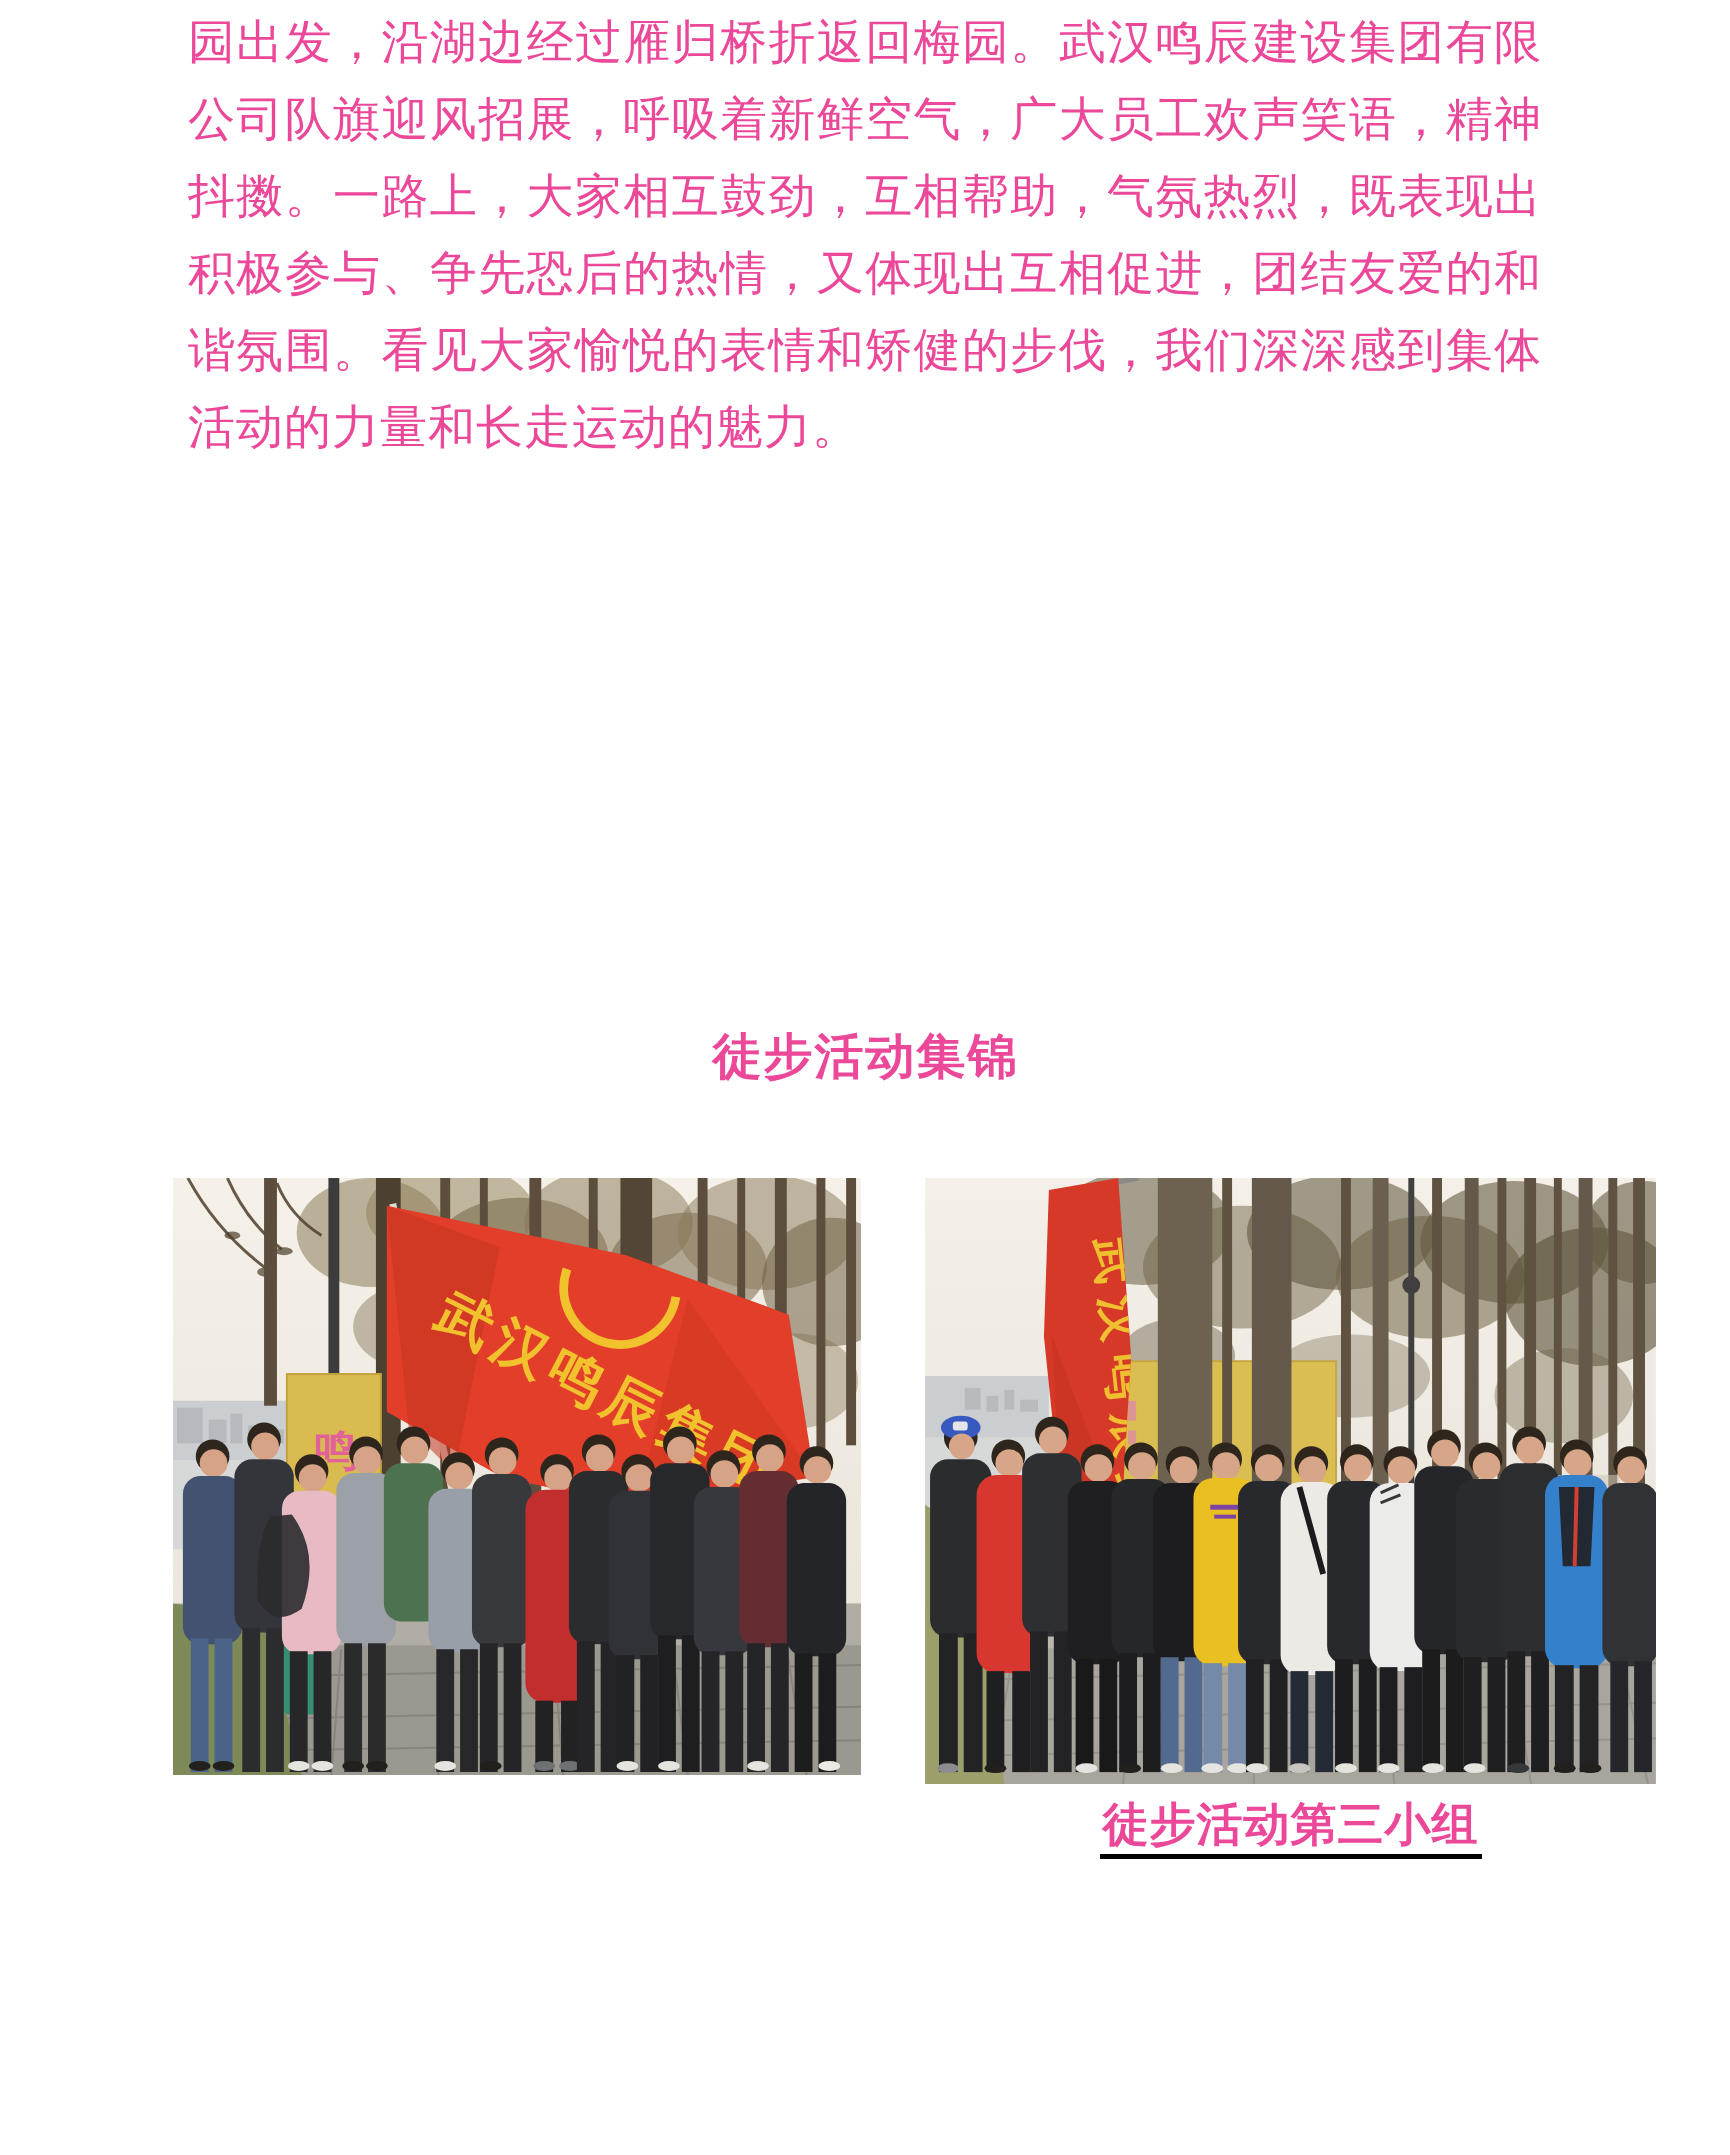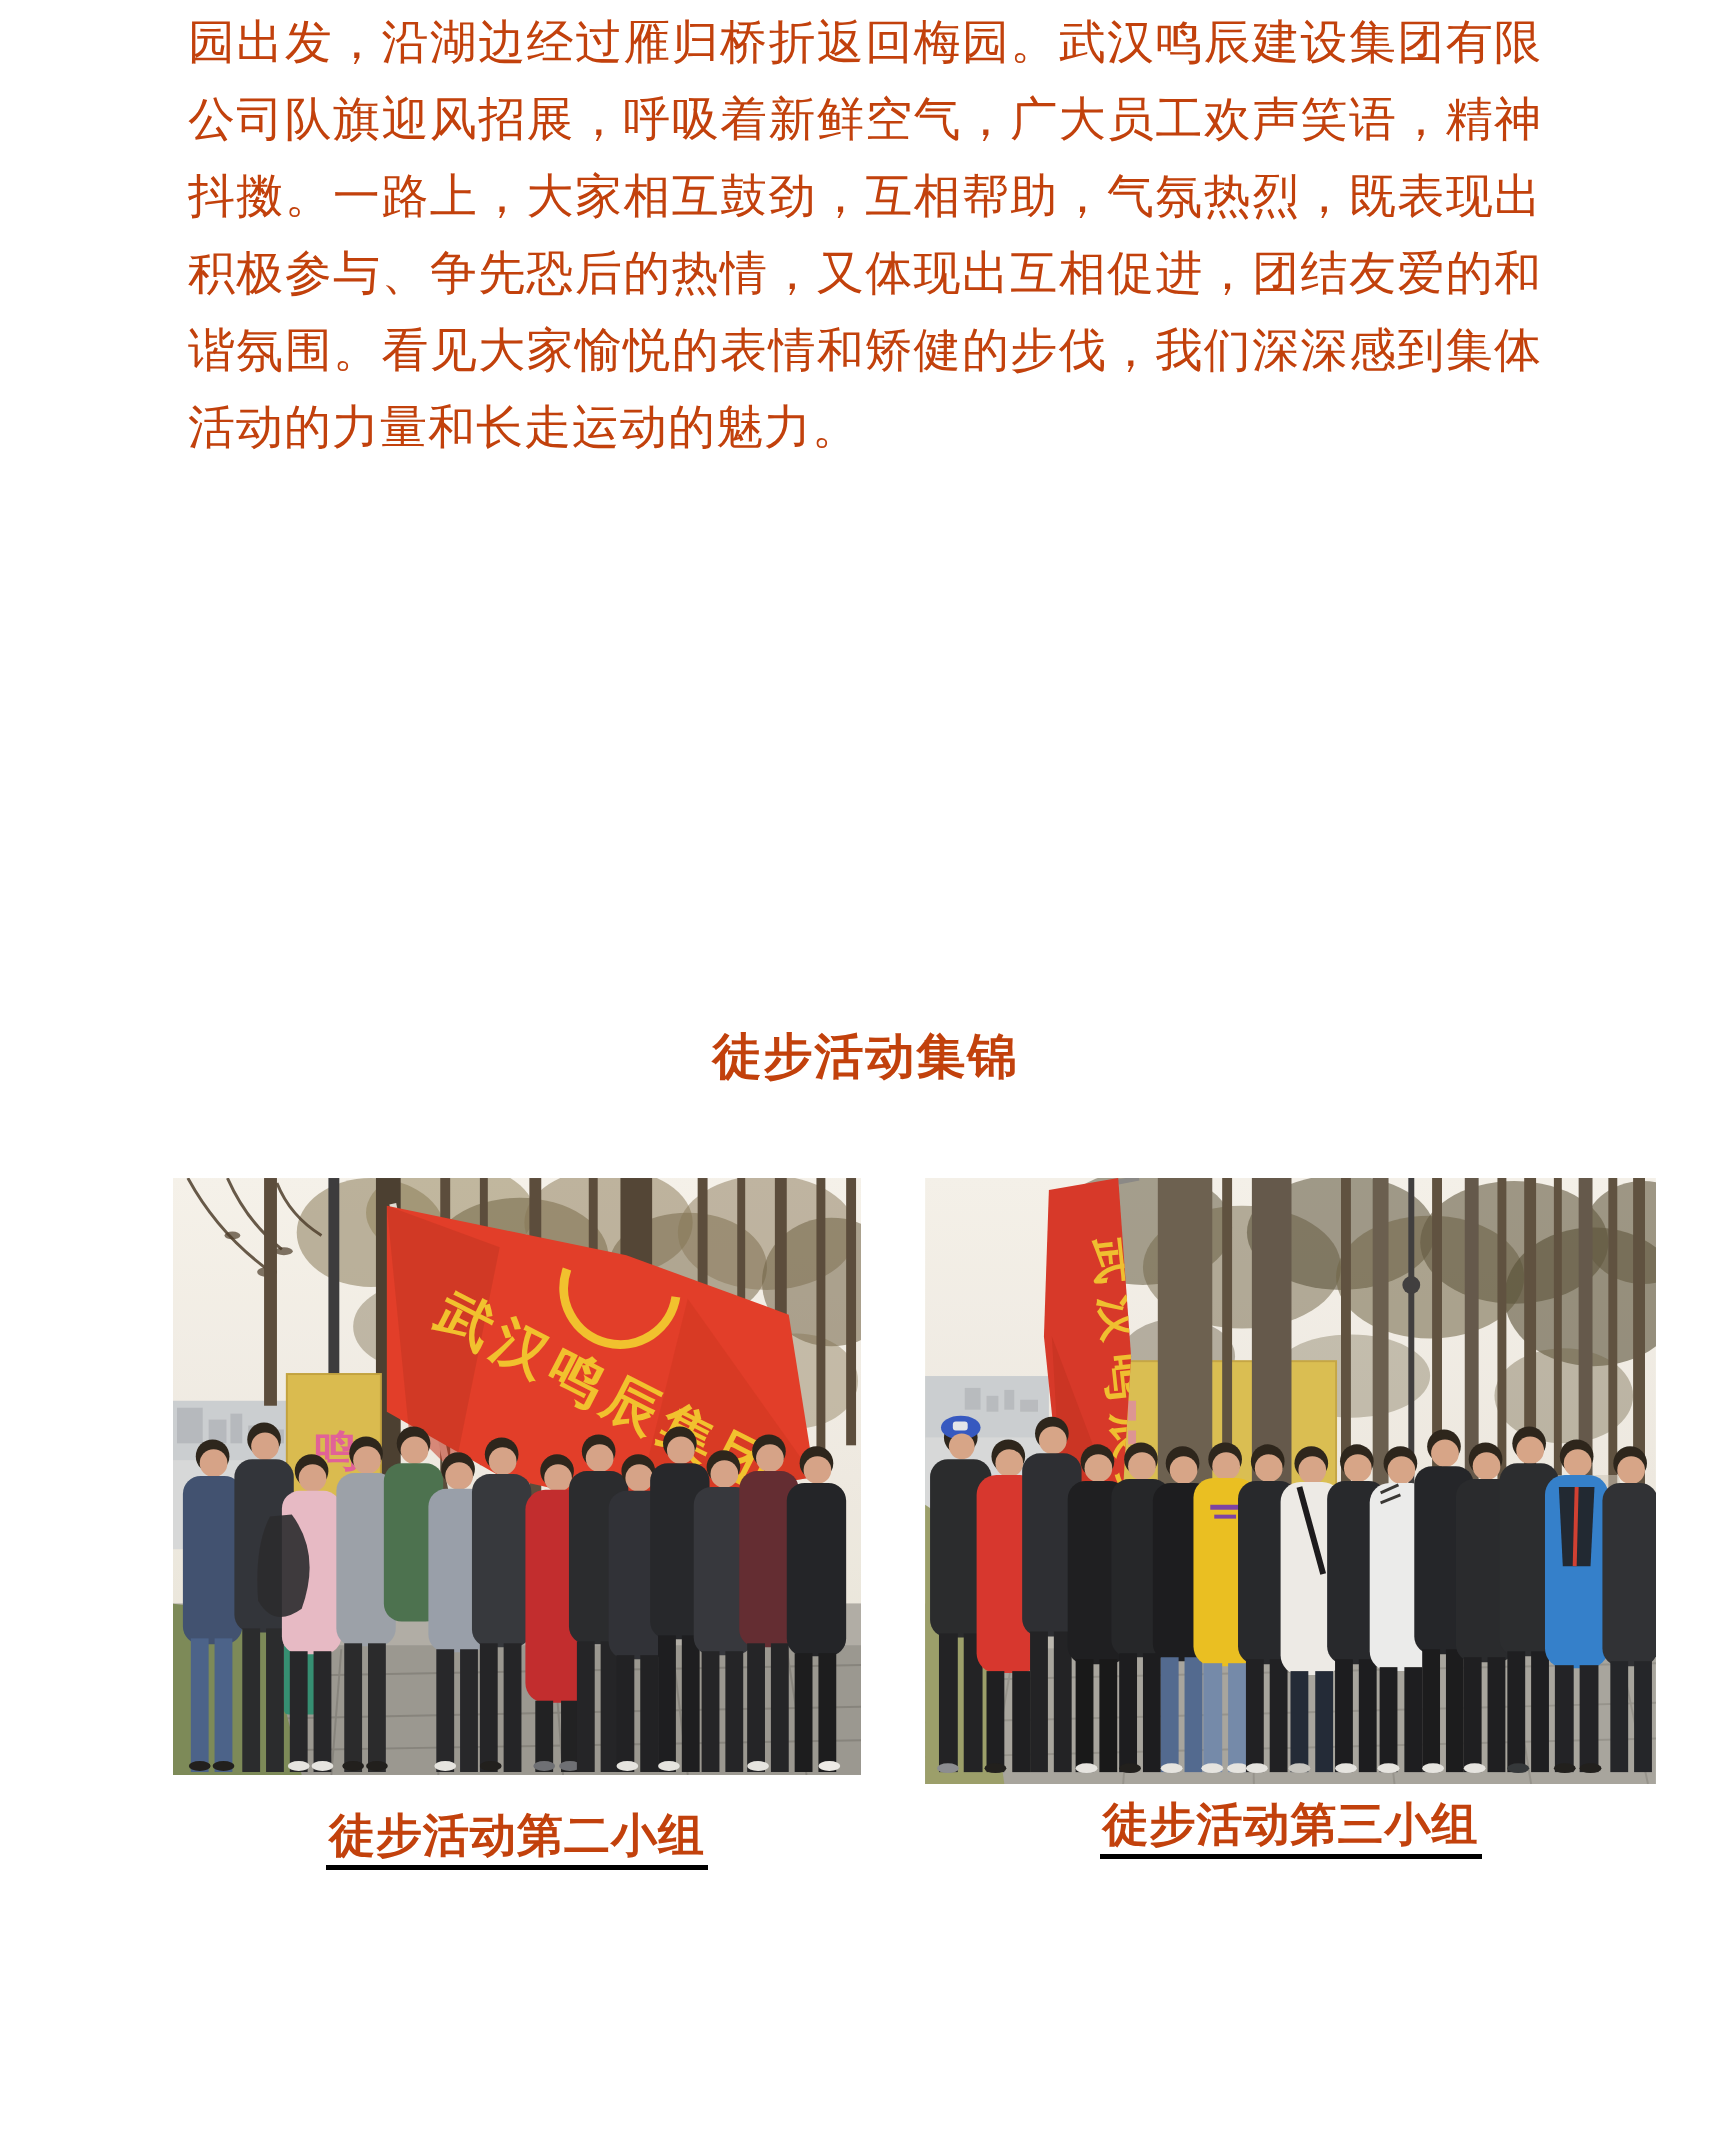--- a/index.html
+++ b/index.html
@@ -2,21 +2,21 @@
 <html><head>
 <meta charset="utf-8">
 <style>
   * { box-sizing: border-box; }
   html, body { margin: 0; padding: 0; background: #ffffff; }
   .page {
     position: relative;
     width: 1731px;
     height: 2155px;
     background: #ffffff;
-    color: #c2410c;
+    color: #ec4899;
     font-family: "Liberation Serif", "DejaVu Serif", serif;
     overflow: hidden;
   }
   .body-text {
     position: absolute;
     left: 188px;
     top: 4px;
     width: 1354px;
   }
   .para {
@@ -304,23 +304,20 @@
               <rect x="628" y="480" width="18" height="120" fill="#15171b"></rect>
               <rect x="652" y="480" width="18" height="120" fill="#15171b"></rect>
               <ellipse cx="663" cy="594" rx="11" ry="5" fill="#f0efec"></ellipse>
             </g>
 
           <path d="M120 340 q30 40 10 95 q-28 20 -44 -8 q-4 -55 12 -85 z" fill="#23262b" opacity=".9"></path>
         </g>
 
         <rect width="695" height="603" fill="#c9a46a" opacity="0.05"></rect>
       </svg>
-      <figcaption class="caption">
-        <span class="caption-text">徒步活动第二小组</span>
-      </figcaption>
     </figure>
 
     <figure class="photo-figure right">
       <svg class="photo" width="731" height="606" viewBox="0 0 738 612" xmlns="http://www.w3.org/2000/svg">
         <defs>
           <linearGradient id="skyR" x1="0" y1="0" x2="0" y2="1">
             <stop offset="0" stop-color="#f7f5f0"></stop>
               <stop offset="1" stop-color="#e9e5dc"></stop>
           </linearGradient>
           <clipPath id="flagRclip">

